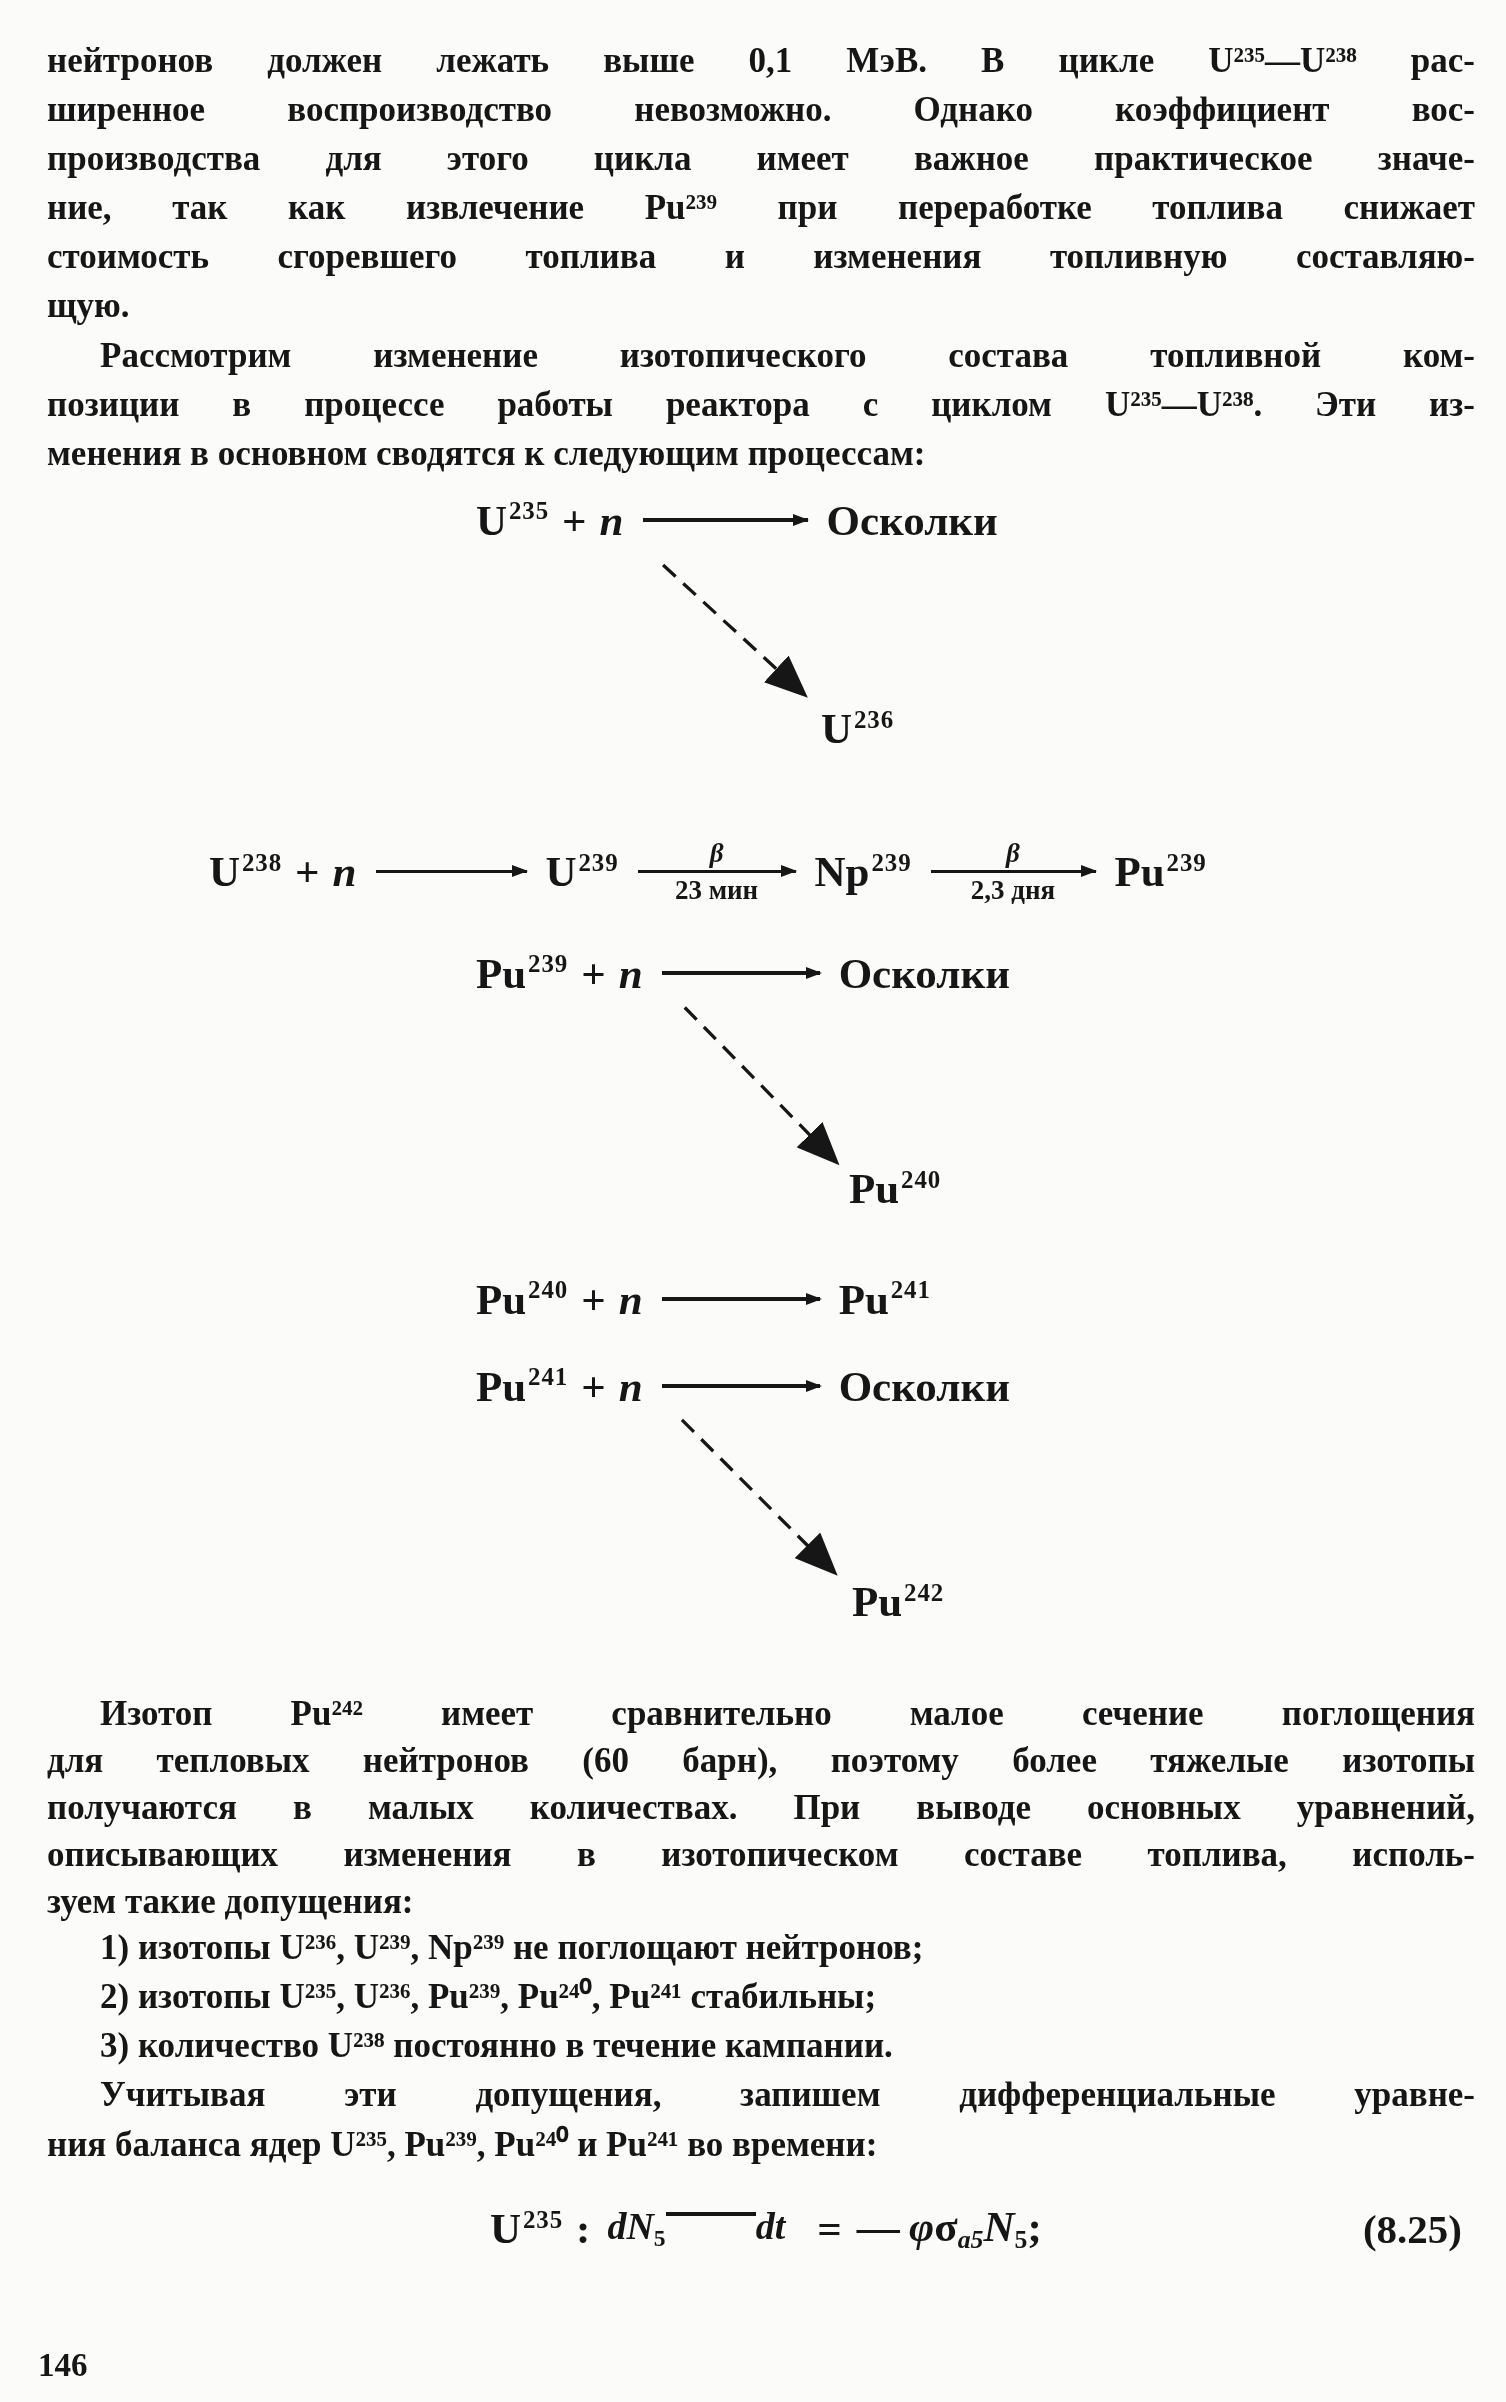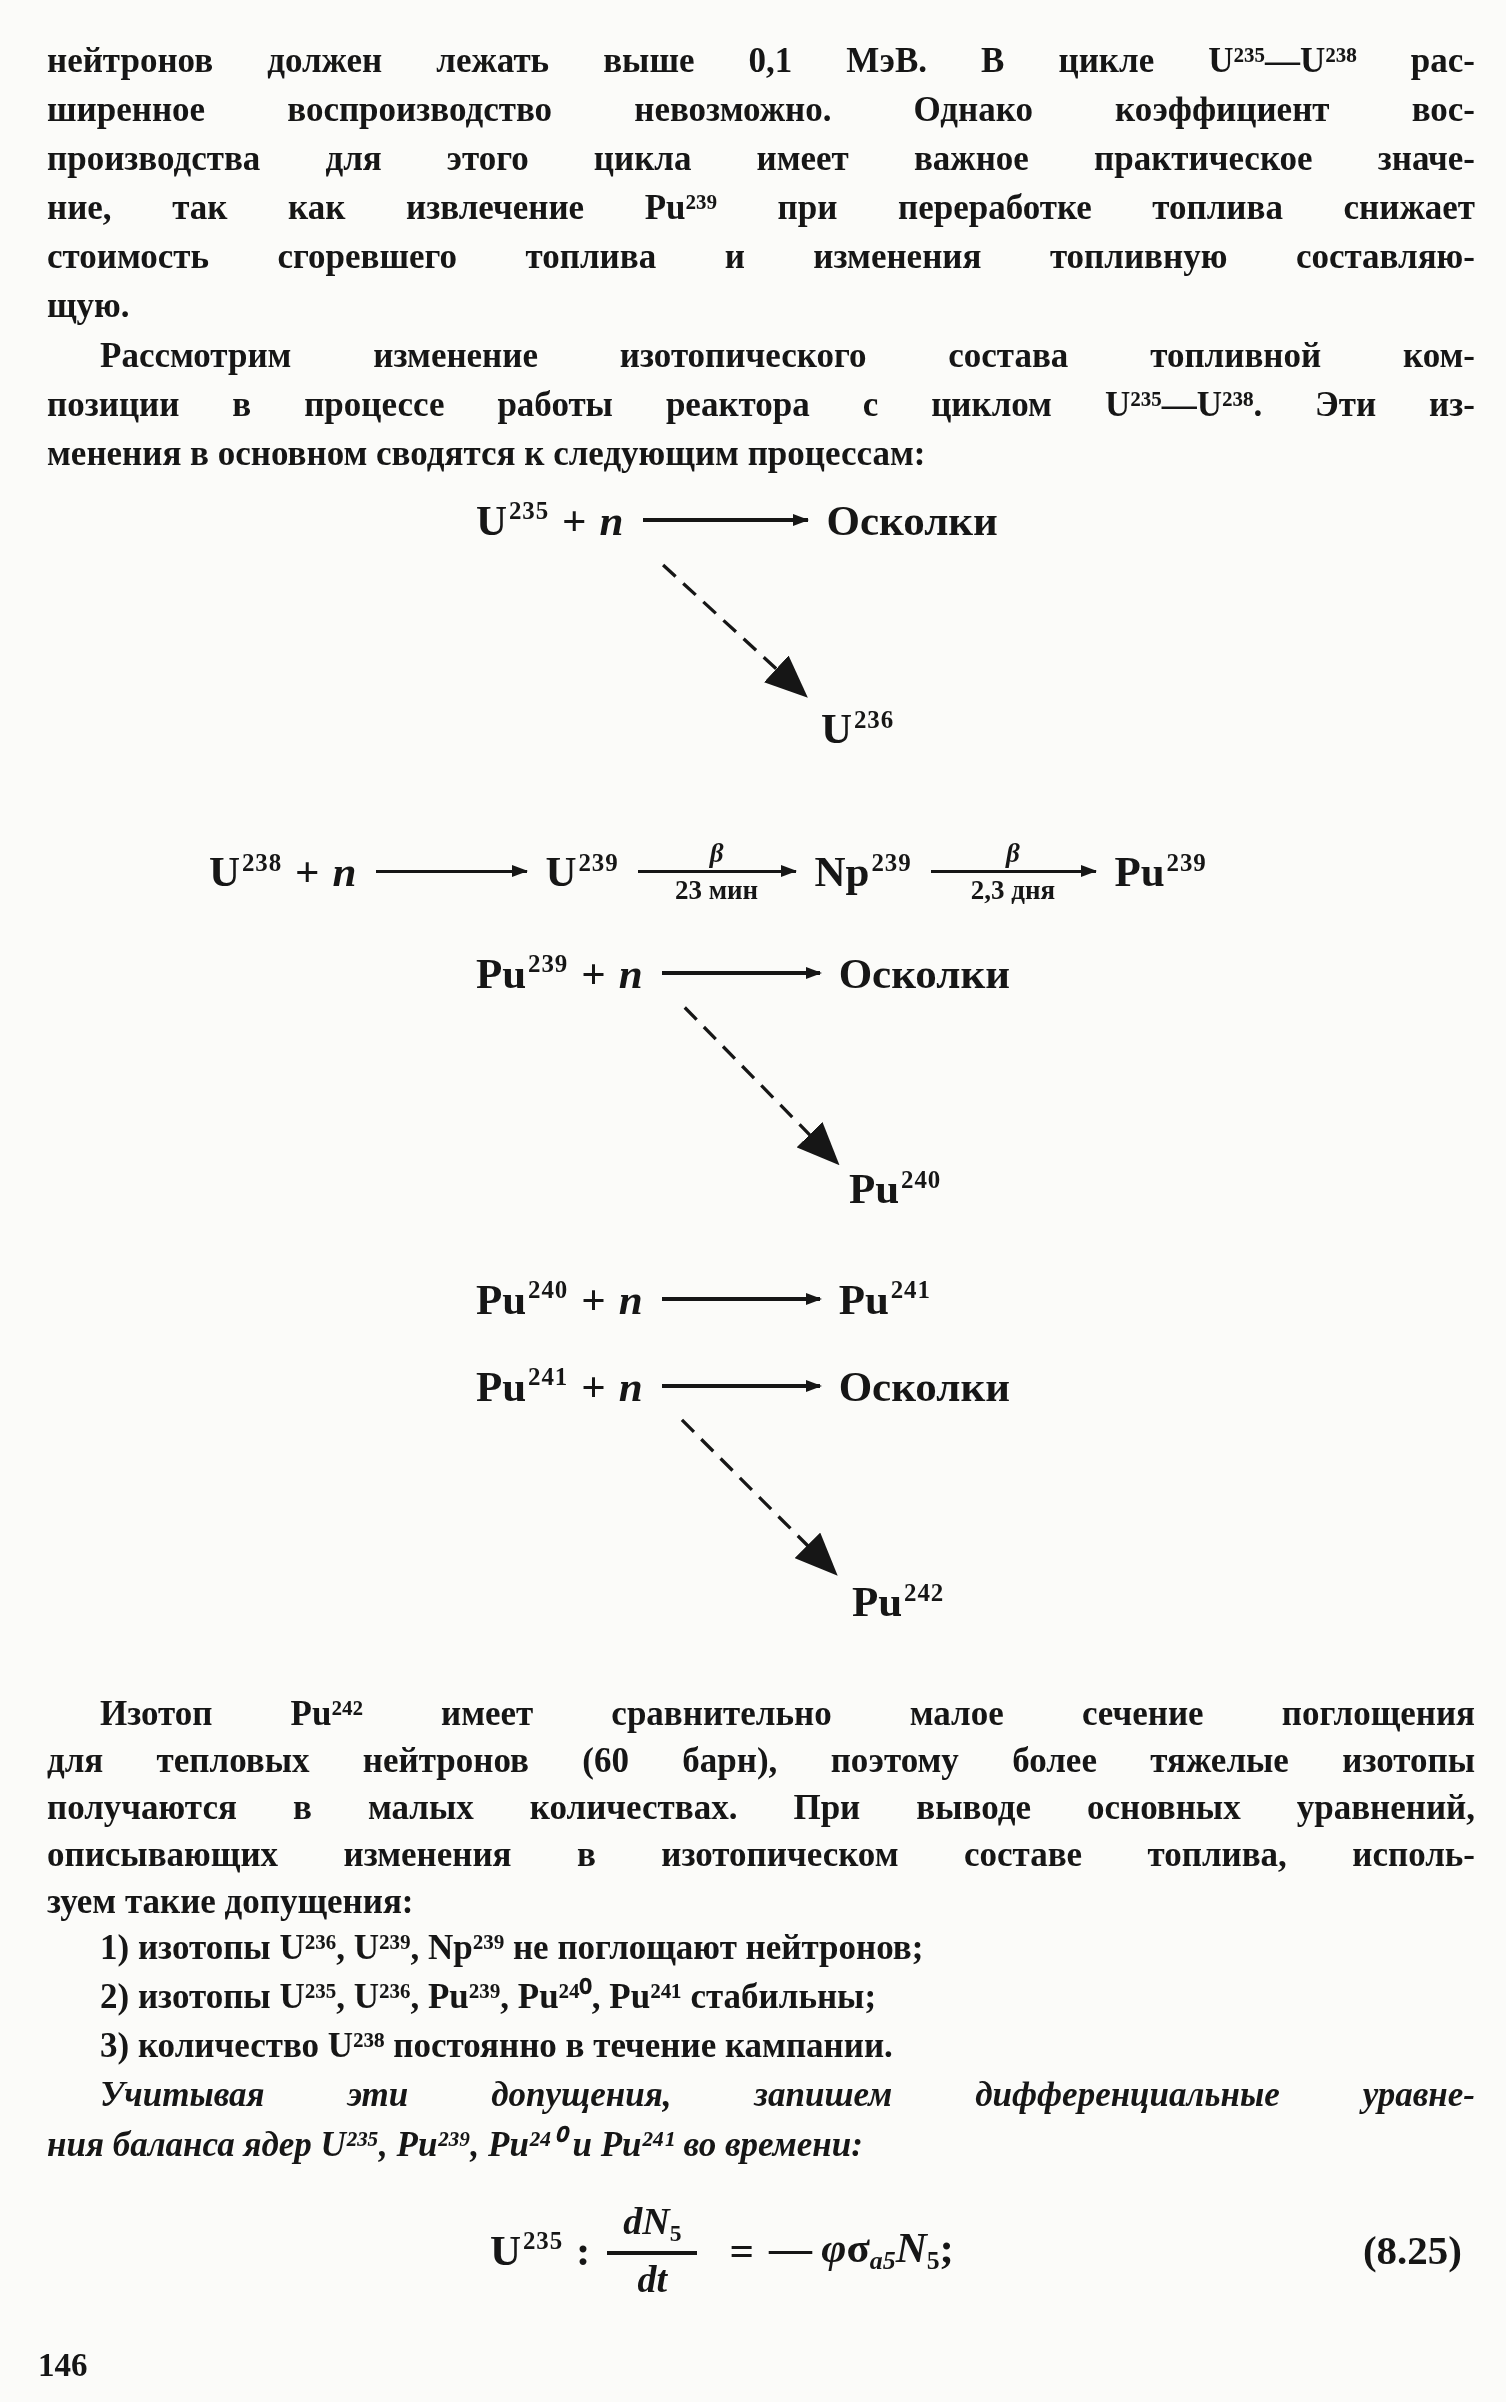--- a/index.html
+++ b/index.html
@@ -27,21 +27,21 @@
   .w175{width:165px;} .w168{width:158px;} .w160{width:151px;}
   .decay{display:flex;flex-direction:column;align-items:center;font-size:27px;line-height:1.05;}
   .decay .bar{margin:2.8px 0;}
   .branch{position:absolute;font-size:43px;white-space:nowrap;}
   .overlay{position:absolute;left:0;top:0;pointer-events:none;}
   
   .eq{position:absolute;top:2202px;left:0;width:1507px;display:flex;align-items:center;font-size:43px;}
   .eq-lead{margin-left:490px;display:inline-flex;align-items:center;}
   .eq-colon{margin-left:13px;}
   .it{font-style:italic;}
-  .frac{display:inline-flex;flex-direction:column;align-items:center;margin:0 17px;font-size:38px;line-height:1;}
+  .frac{display:inline-flex;align-items:flex-start;margin:0 17px;font-size:38px;line-height:1;}
   .frac .fbar{width:90px;height:3.3px;background:#161616;margin:5.6px 0;}
   .frac sub{font-size:0.62em;vertical-align:-0.3em;}
   .eq-eq{margin:0 15px;}
   .eq-rhs sub{font-size:0.6em;vertical-align:-0.28em;}
   .eq-minus{margin-right:9.4px;}
   .eqnum{position:absolute;right:45px;top:50%;transform:translateY(-50%);font-size:41px;}
   .pageno{position:absolute;left:38px;top:2347px;font-size:33px;}
 </style>
 </head>
 <body>
@@ -157,21 +157,21 @@
   <div class="ln j">описывающих изменения в изотопическом составе топлива, исполь-</div>
   <div class="ln">зуем такие допущения:</div>
 </div>
 
 <div class="para" style="top:1923px">
   <div class="ln ind">1) изотопы U²³⁶, U²³⁹, Np²³⁹ не поглощают нейтронов;</div>
   <div class="ln ind">2) изотопы U²³⁵, U²³⁶, Pu²³⁹, Pu²⁴⁰, Pu²⁴¹ стабильны;</div>
   <div class="ln ind">3) количество U²³⁸ постоянно в течение кампании.</div>
 </div>
 
-<div class="para" style="top:2070px;line-height:50px;font-style:italic;">
+<div class="para" style="top:2070px;line-height:50px;">
   <div class="ln j ind">Учитывая эти допущения, запишем дифференциальные уравне-</div>
   <div class="ln">ния баланса ядер U²³⁵, Pu²³⁹, Pu²⁴⁰ и Pu²⁴¹ во времени:</div>
 </div>
 
 <div class="eq">
   <span class="eq-lead">
     <span class="iso"><span>U</span><sup>235</sup></span>
     <span class="eq-colon">:</span>
   </span>
   <span class="frac">

